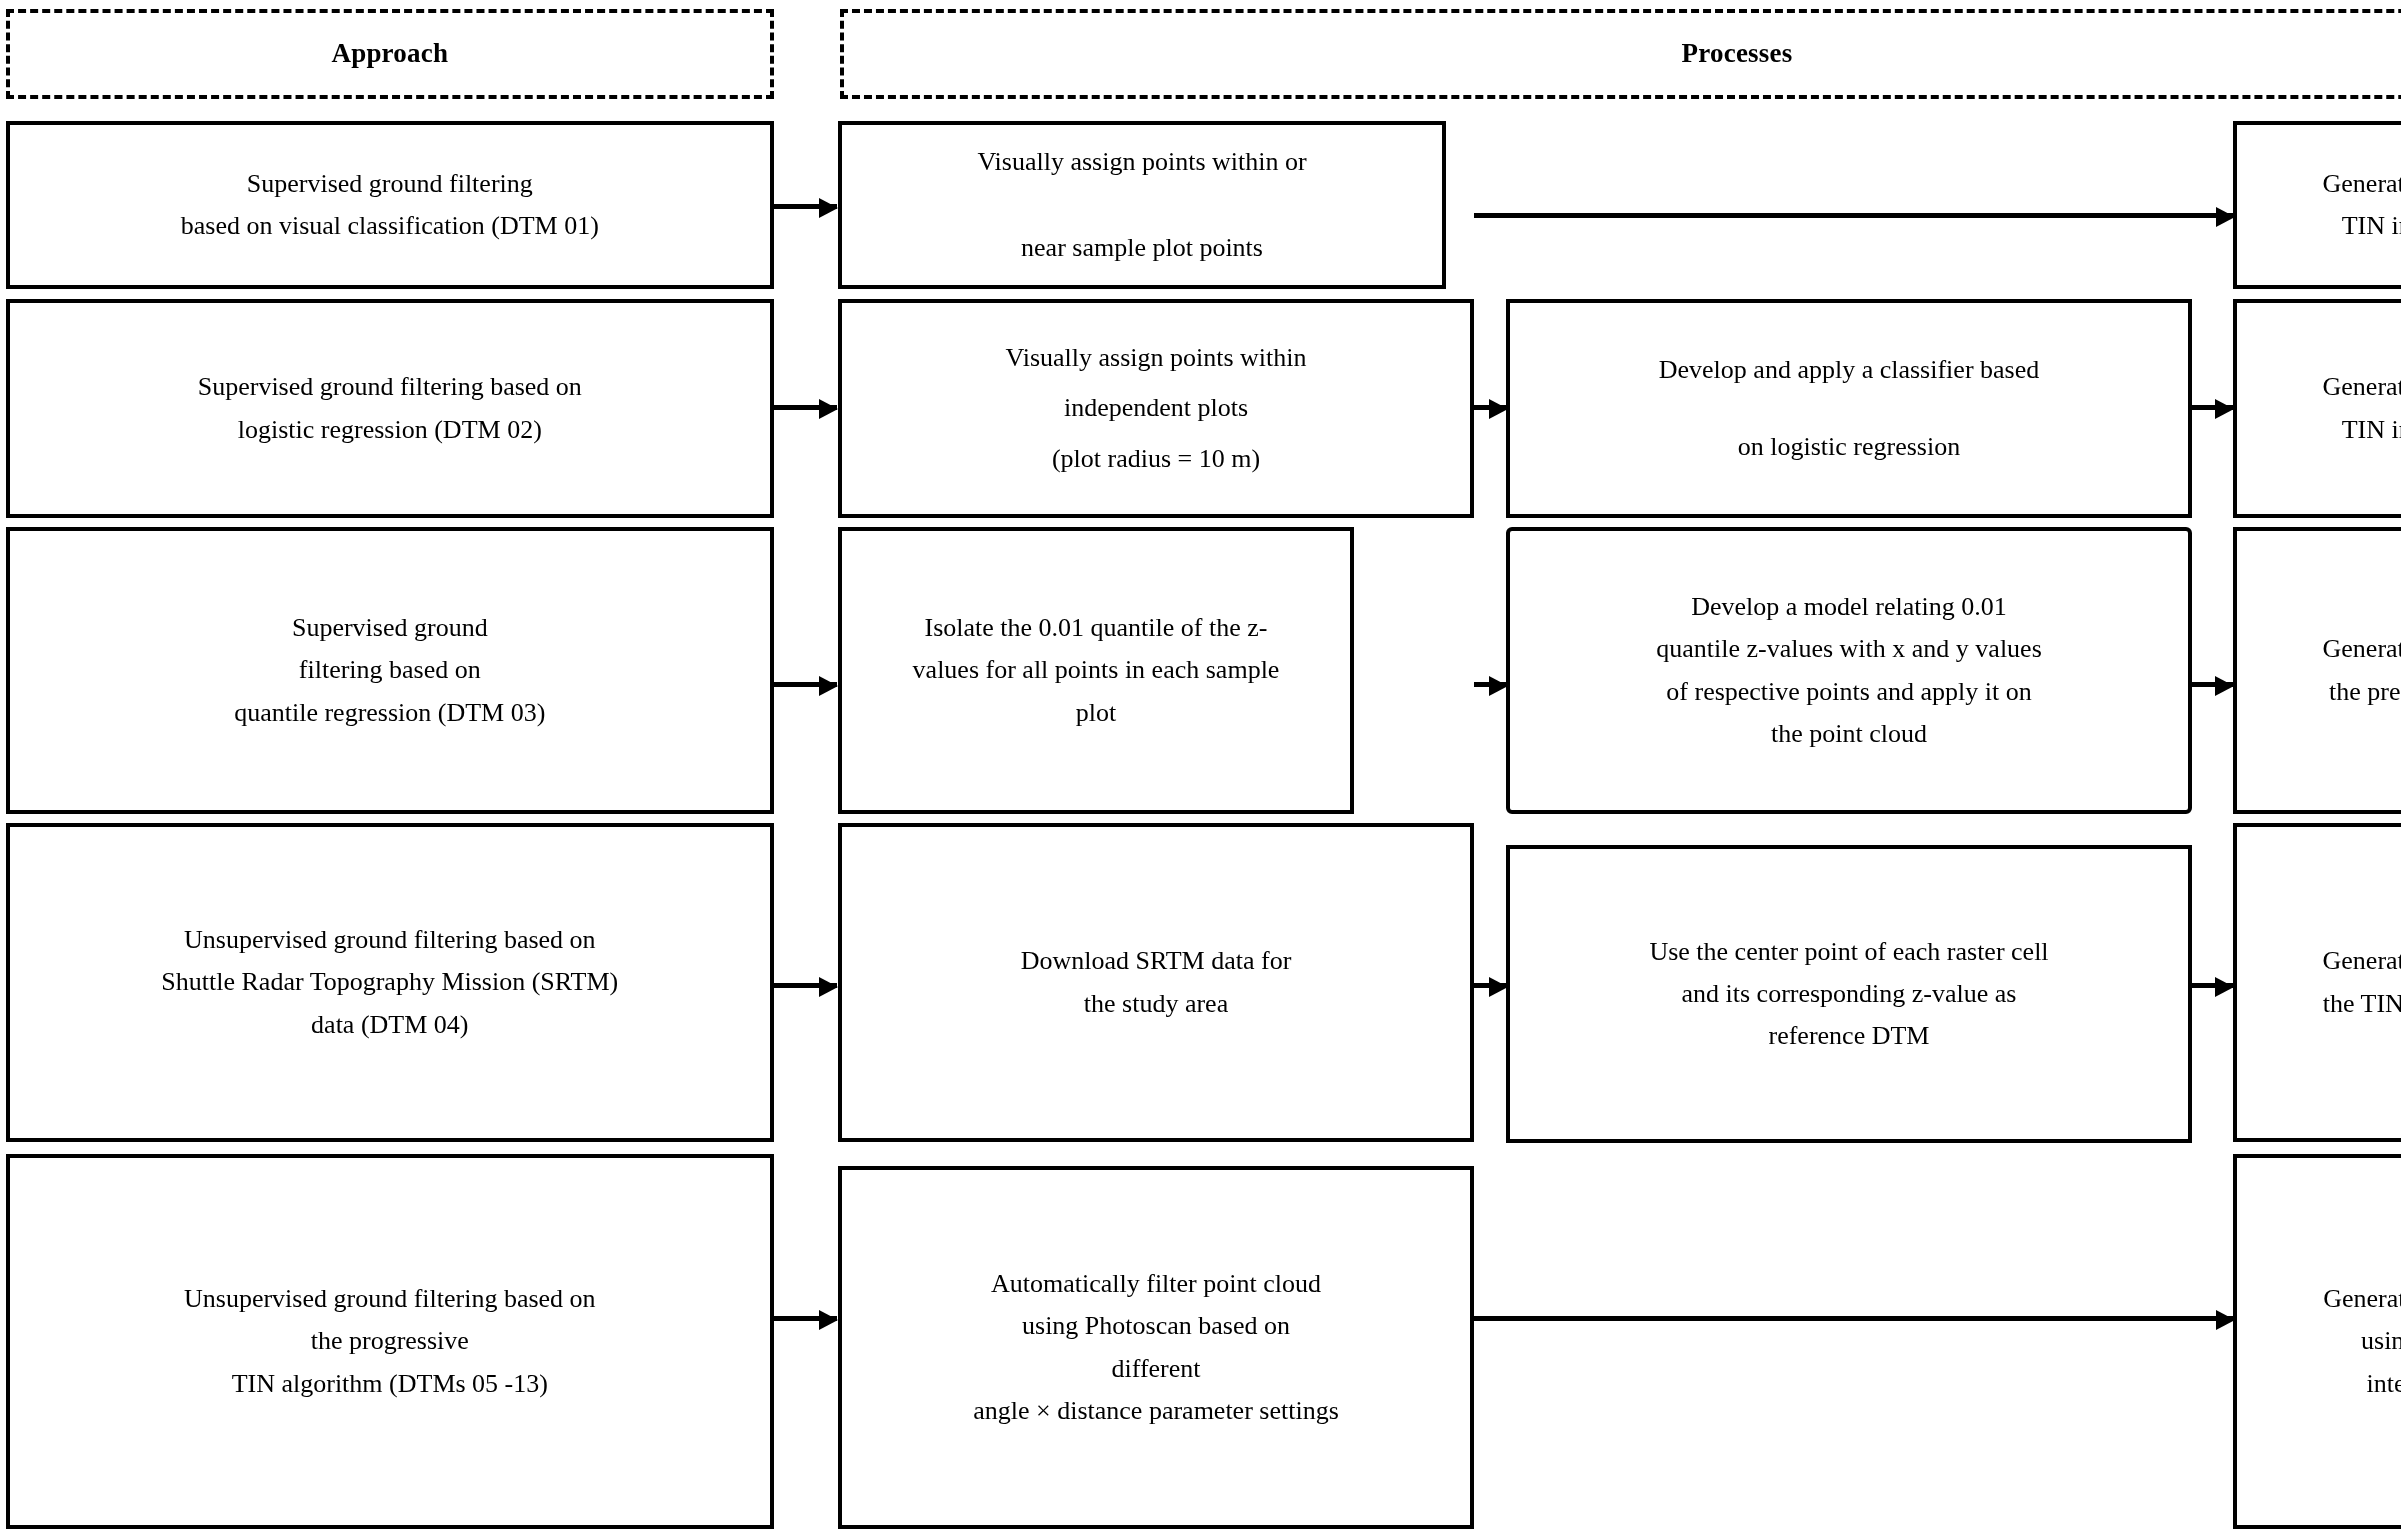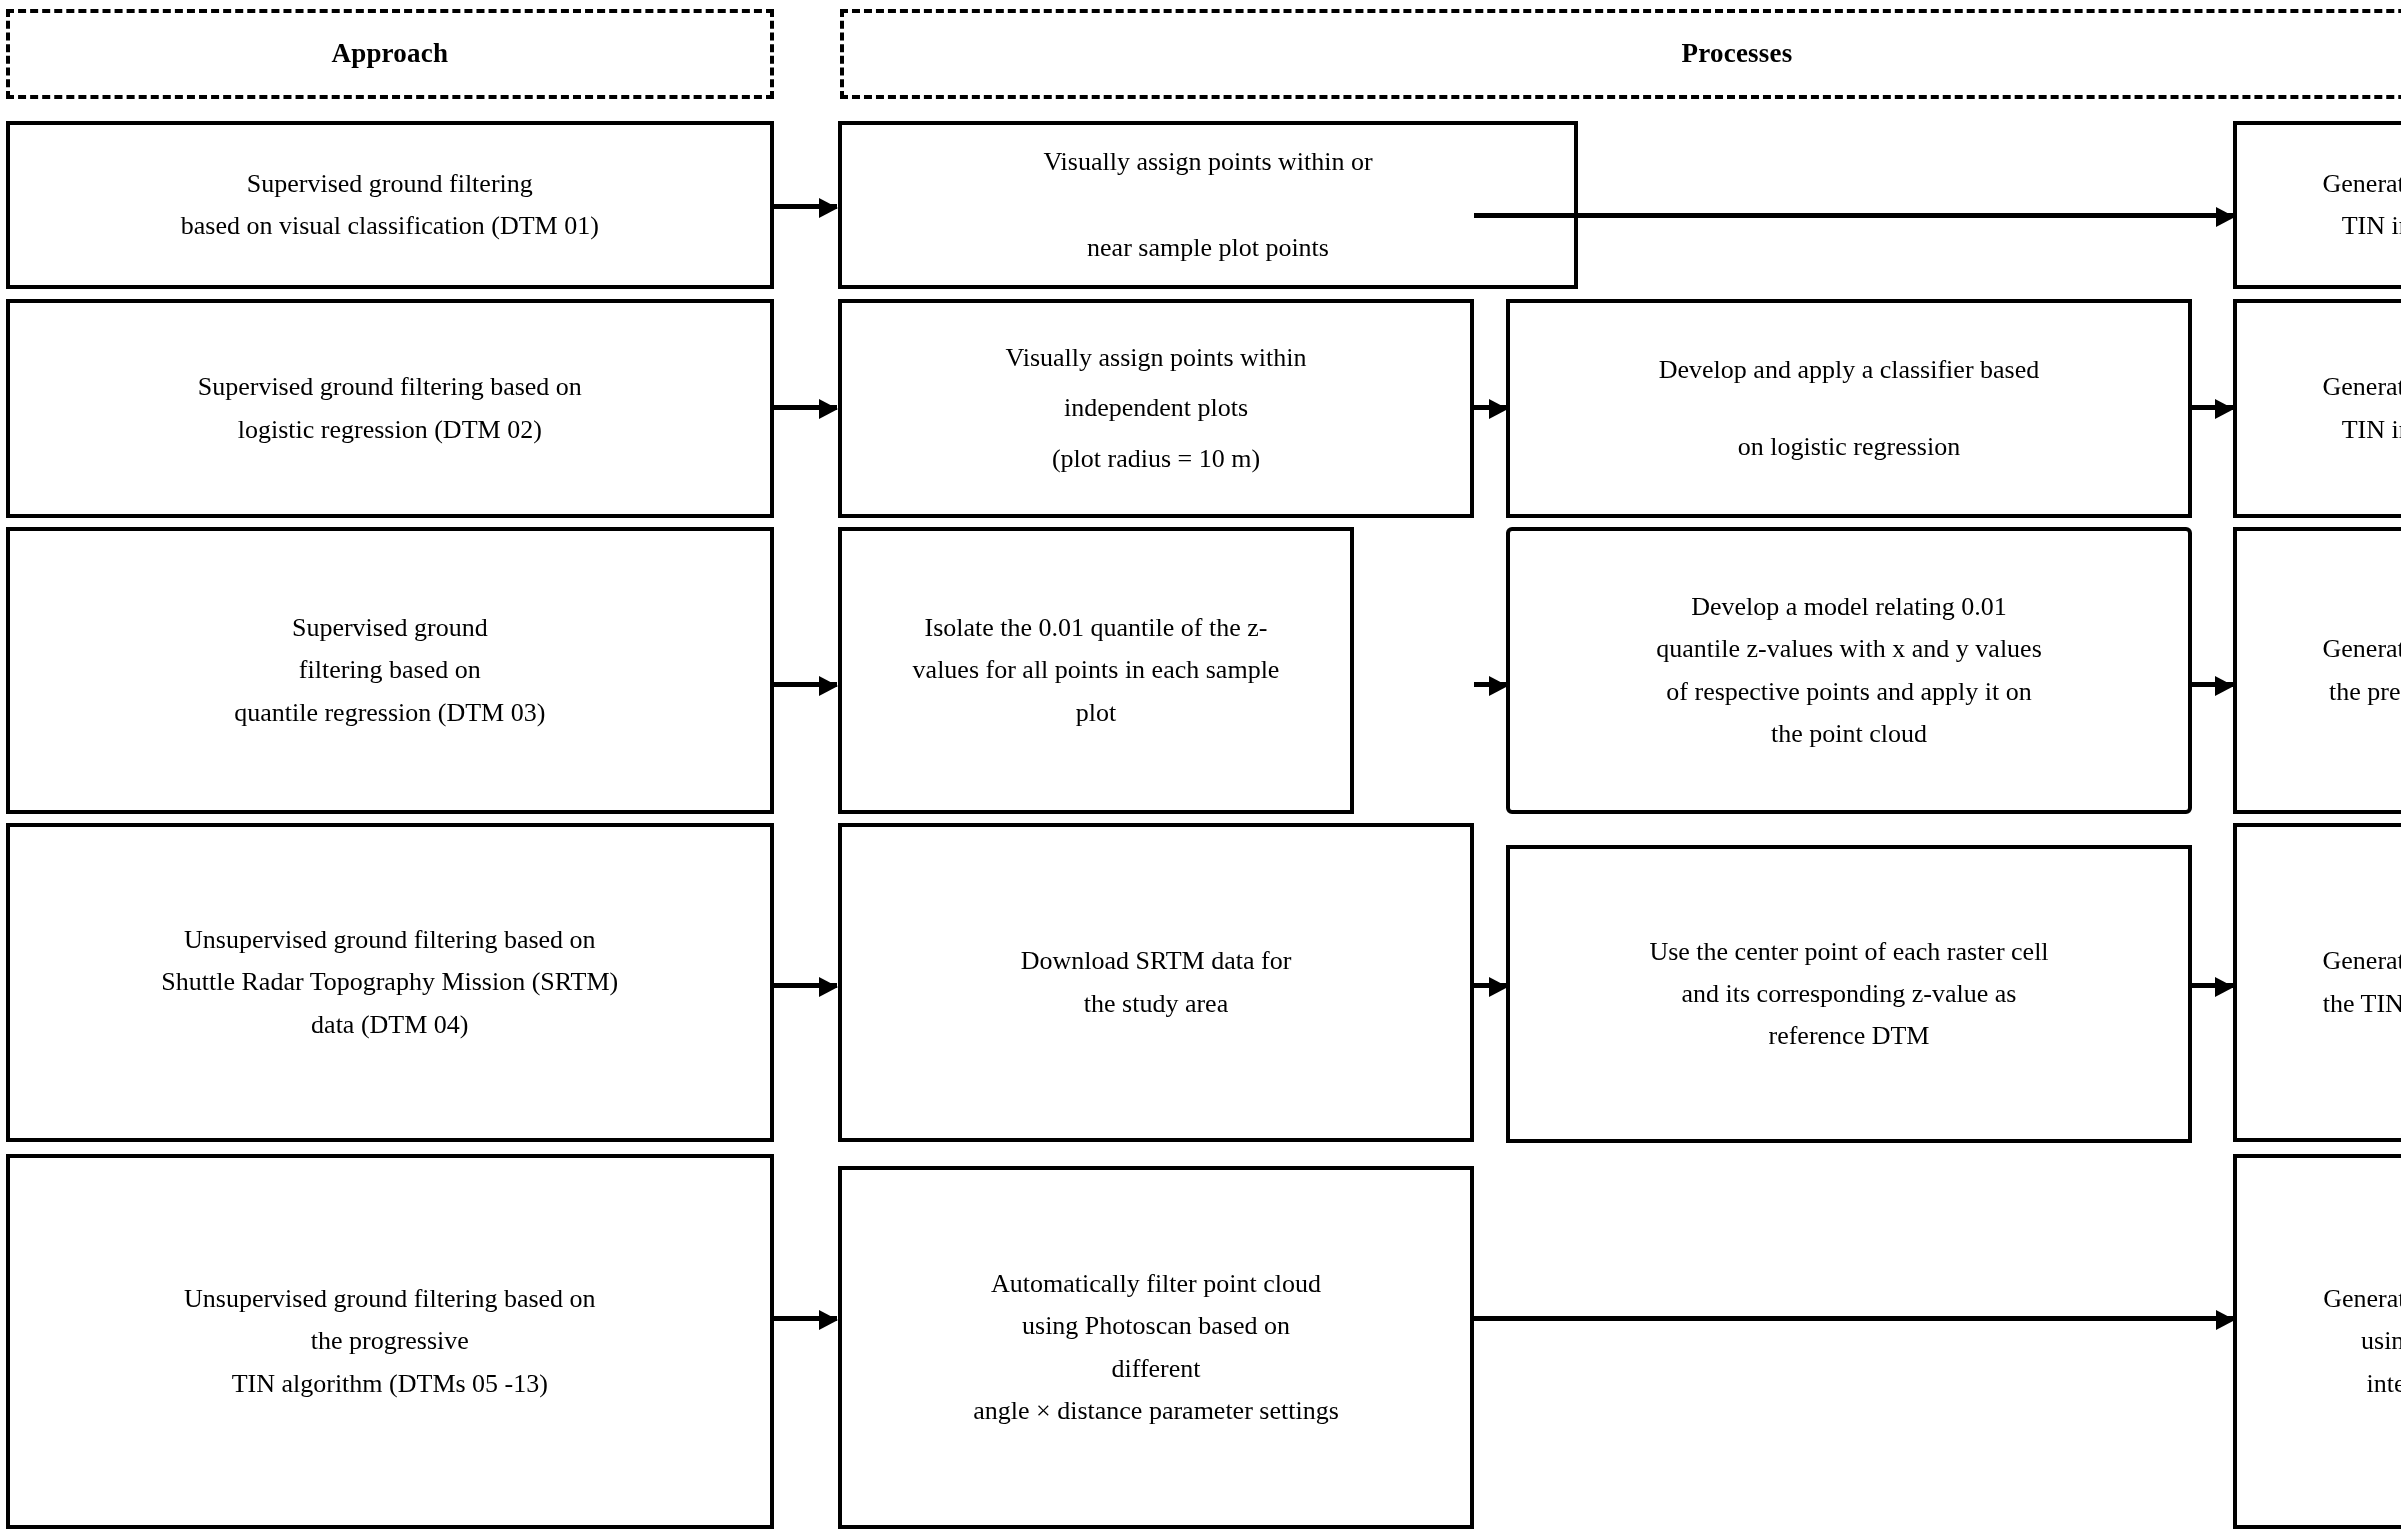--- a/index.html
+++ b/index.html
@@ -62,21 +62,21 @@
 
   <div class="hdr" style="left:840px;top:8.6px;width:1794px;height:90px;">Processes</div>
 
   <div class="bx" style="left:5.8px;top:121px;width:768px;height:168px;">
     <span class="ln">Supervised ground filtering</span>
     <span class="ln">based on visual classification (DTM 01)</span>
   </div>
 
   <div class="arr" style="left:774px;top:204px;width:63px;"></div>
 
-  <div class="bx" style="left:838px;top:121px;width:740px;height:168px;gap:44px;">
+  <div class="bx" style="left:838px;top:121px;width:608px;height:168px;gap:44px;">
     <span class="ln">Visually assign points within or</span>
     <span class="ln">near sample plot points</span>
   </div>
 
   <div class="arr" style="left:1474px;top:213px;width:760px;"></div>
 
   <div class="bx" style="left:2233px;top:121px;width:400px;height:168px;">
     <span class="ln">Generate DTM using</span>
     <span class="ln">TIN interpolation</span>
   </div>

